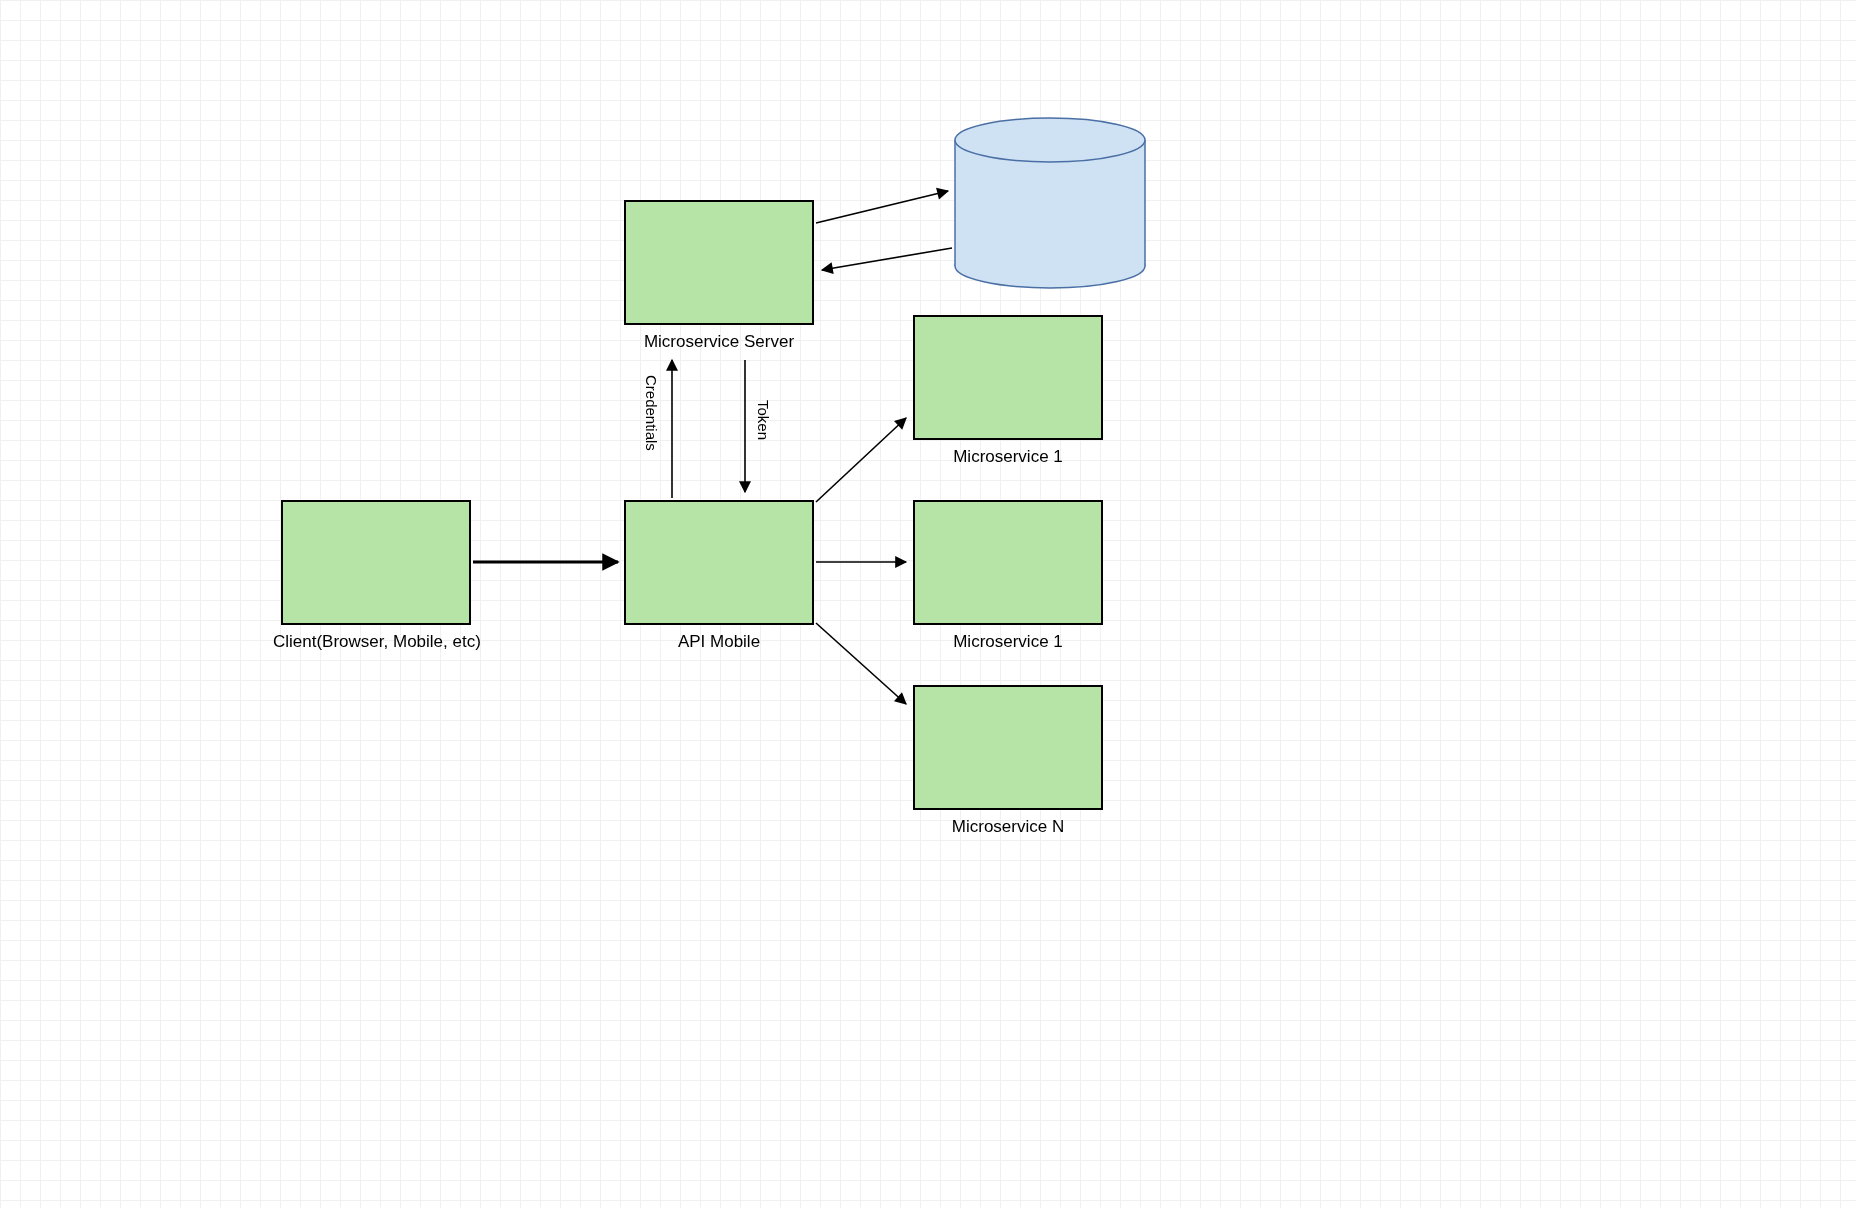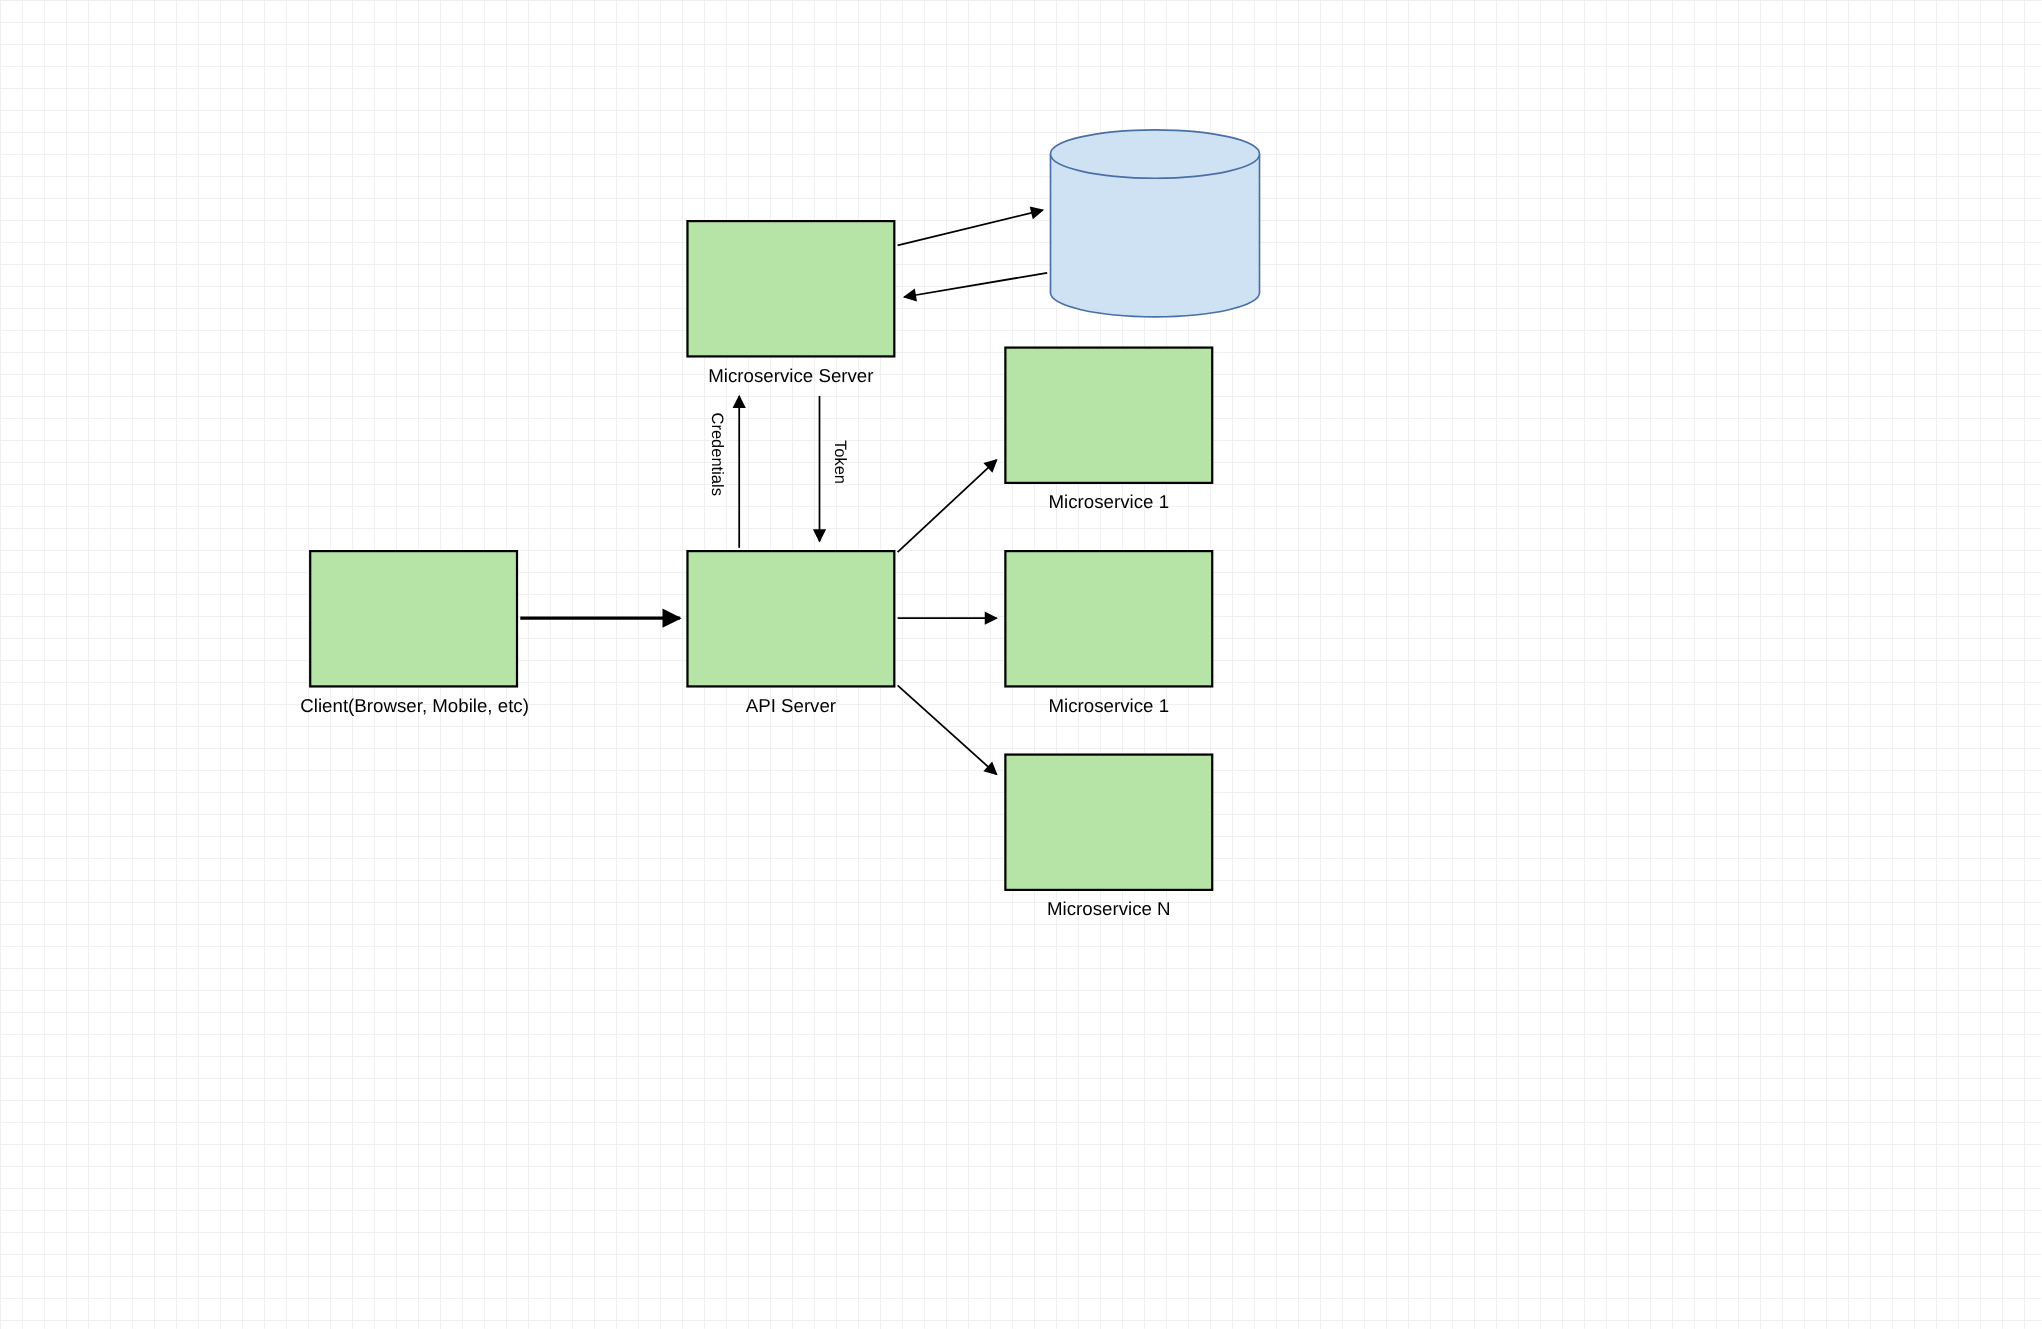--- a/index.html
+++ b/index.html
@@ -59,21 +59,21 @@
 
 <div class="canvas">
 
   <div class="node-box" style="left:281px; top:500px; width:190px; height:125px;"></div>
   <div class="label" style="left:281px; top:632px; width:220px; text-align:left; left:273px;">Client(Browser, Mobile, etc)</div>
 
   <div class="node-box" style="left:624px; top:200px; width:190px; height:125px;"></div>
   <div class="label" style="left:624px; top:332px; width:190px;">Microservice Server</div>
 
   <div class="node-box" style="left:624px; top:500px; width:190px; height:125px;"></div>
-  <div class="label" style="left:624px; top:632px; width:190px;">API Server</div>
+  <div class="label" style="left:624px; top:632px; width:190px;">API Mobile</div>
 
   <div class="node-box" style="left:913px; top:315px; width:190px; height:125px;"></div>
   <div class="label" style="left:913px; top:447px; width:190px;">Microservice 1</div>
 
   <div class="node-box" style="left:913px; top:500px; width:190px; height:125px;"></div>
   <div class="label" style="left:913px; top:632px; width:190px;">Microservice 1</div>
 
   <div class="node-box" style="left:913px; top:685px; width:190px; height:125px;"></div>
   <div class="label" style="left:913px; top:817px; width:190px;text-align:center;">Microservice N</div>
 

